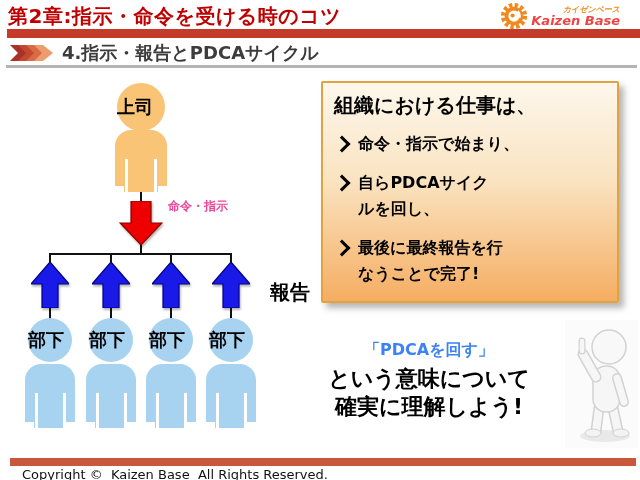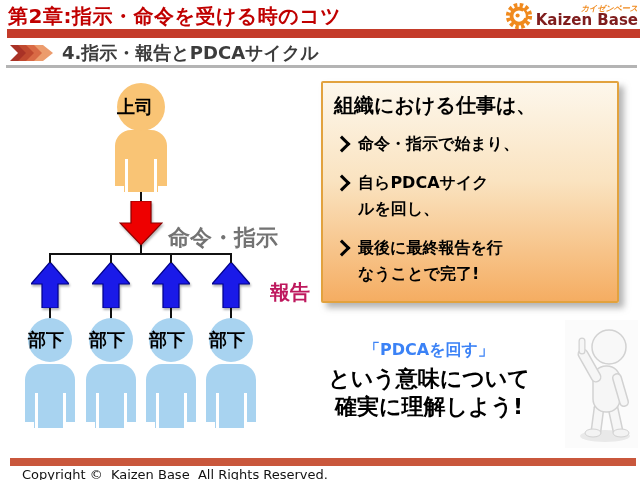--- a/index.html
+++ b/index.html
@@ -2,44 +2,44 @@
 <html><head>
 <meta charset="utf-8">
 <style>
   html,body{margin:0;padding:0;background:#888;}
   .slide{
     position:relative;width:640px;height:480px;background:#fff;overflow:hidden;
     font-family:"DejaVu Sans","Liberation Sans",sans-serif;
   }
   
   .page-title{position:absolute;left:8px;top:3px;font-size:20px;font-weight:bold;color:#C00000;letter-spacing:.5px;white-space:nowrap;}
-  .logo{position:absolute;right:2px;top:1px;display:flex;align-items:center;gap:2px;}
+  .logo{position:absolute;right:20px;top:1px;display:flex;align-items:center;gap:2px;}
   .logo-text{display:flex;flex-direction:column;align-items:flex-end;line-height:1;}
   .logo-jp{font-size:8px;font-style:italic;font-weight:bold;color:#F08A1E;}
-  .logo-en{font-size:15px;font-weight:bold;color:#7f1d1d;}
+  .logo-en{font-size:13px;font-style:italic;font-weight:bold;color:#ef4444;}
   .header-bar{position:absolute;left:7px;top:29px;width:633px;height:9px;background:#C43B2A;}
   .chevrons{position:absolute;left:10px;top:43px;}
   .section-title{position:absolute;left:62px;top:41px;font-size:18px;font-weight:bold;color:#3C3C3C;white-space:nowrap;}
   .section-underline{position:absolute;left:6px;top:65px;width:631px;height:3px;background:#B4B4B4;}
   
   .head{position:absolute;border-radius:50%;text-align:left;font-weight:bold;color:#000;z-index:3;}
   .head.boss{left:117px;top:83px;width:48px;height:48px;line-height:48px;font-size:18px;background:#F9C475;}
   .head.sub{width:44px;height:44px;line-height:44px;font-size:18px;background:#A8D3F0;top:318px;}
   .pbody{position:absolute;z-index:2;}
   .pbody .cap{position:absolute;inset:0;border-radius:16px 16px 3px 3px;}
   .pbody.orange .cap{background:#F9C475;}
   .pbody.blue .cap{background:#A8D3F0;}
   .pbody .slit{position:absolute;top:46%;bottom:0;width:3px;background:#fff;}
   .pbody .slit.l{left:19%;}  .pbody .slit.r{right:19%;}
   .pbody .cut{position:absolute;bottom:0;height:9%;width:18%;background:#fff;}
   .pbody .cut.l{left:0;}  .pbody .cut.r{right:0;}
   .boss-body{left:115px;top:130px;width:52px;height:62px;}
   .line{position:absolute;background:#111;z-index:1;}
-  .arrow-down-label{position:absolute;left:168px;top:223px;font-size:22px;font-weight:bold;color:#737373;white-space:nowrap;}
-  .arrow-up-label{position:absolute;left:270px;top:279px;font-size:20px;font-weight:bold;color:#be185d;white-space:nowrap;}
+  .arrow-down-label{position:absolute;left:168px;top:198px;font-size:12px;font-weight:bold;color:#ec4899;white-space:nowrap;}
+  .arrow-up-label{position:absolute;left:270px;top:279px;font-size:20px;font-weight:bold;color:#000000;white-space:nowrap;}
   .arrow-svg{position:absolute;filter:drop-shadow(1px 2px 1px rgba(0,0,0,.3));}
   
   .info-box{
     position:absolute;left:321px;top:81px;width:298px;height:222px;box-sizing:border-box;
     border:2px solid #E2A23E;border-radius:2px;
     background:linear-gradient(180deg,#FDF7EC 0%,#FAE3C0 45%,#F5AD62 100%);
     box-shadow:5px 5px 6px rgba(120,120,120,.55);
     padding:7px 9px;overflow:hidden;
   }
   .info-intro{font-size:20px;font-weight:bold;line-height:26px;color:#000;margin:2px 0 13px 2px;}

